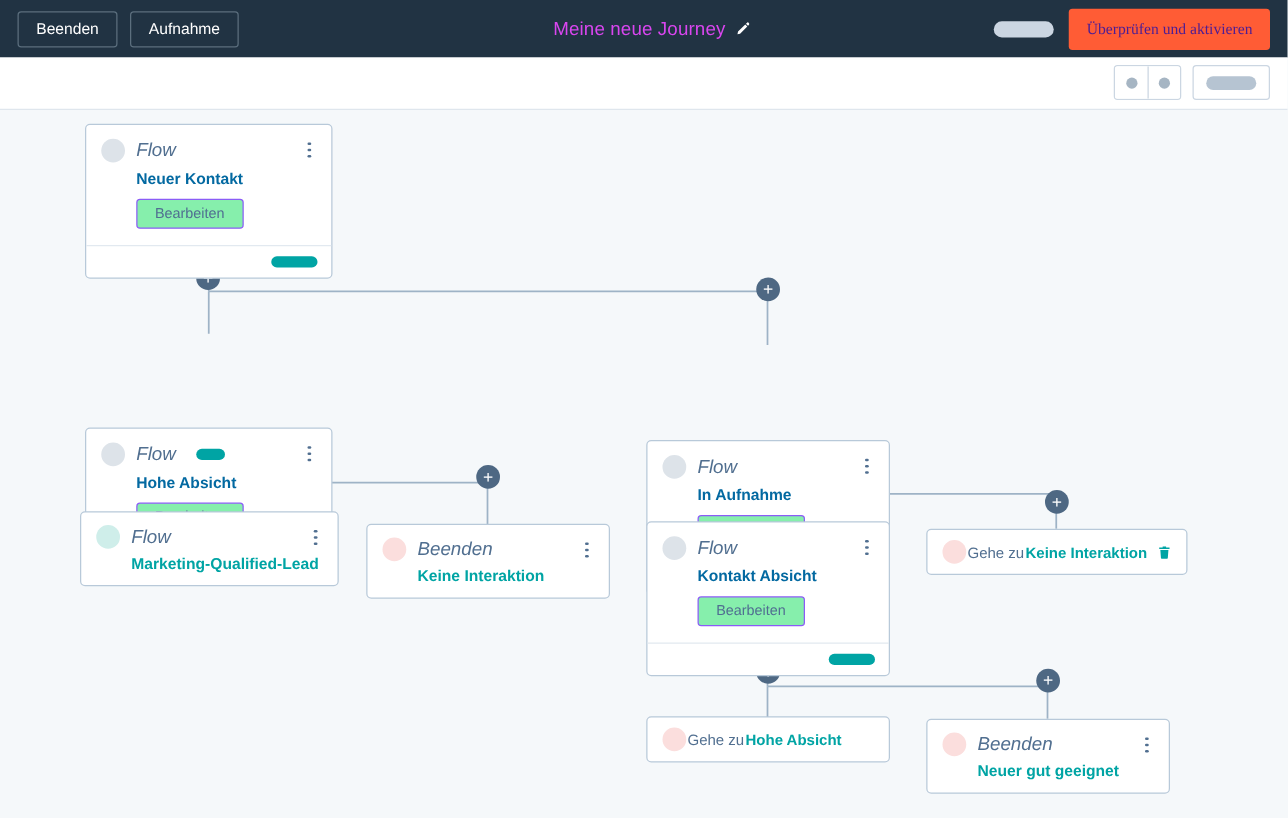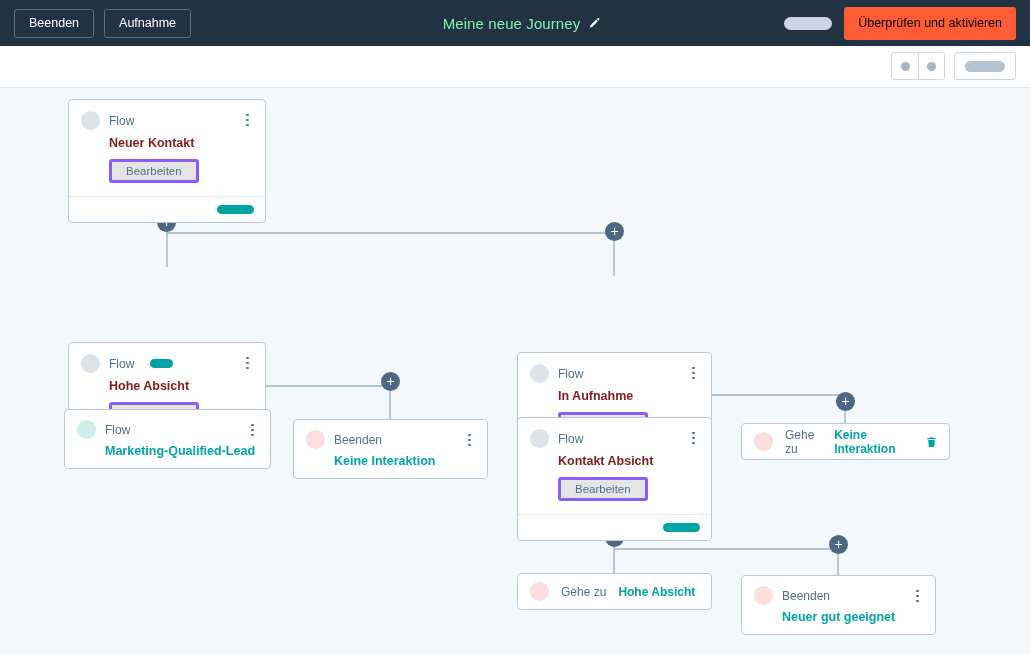--- a/index.html
+++ b/index.html
@@ -26,36 +26,36 @@
     color: #ffffff; font-size: 12.5px; font-family: "Liberation Sans", sans-serif;
     display: flex; align-items: center; justify-content: center;
     cursor: pointer; white-space: nowrap;
   }
   .topbar-center {
     position: absolute; left: 0; right: 0; top: 0; height: 46px;
     display: flex; align-items: center; justify-content: center;
     gap: 8px; pointer-events: none;
   }
   .journey-title {
-    color: #86efac; font-size: 15px; letter-spacing: .1px;
+    color: #d946ef; font-size: 15px; letter-spacing: .1px;
     pointer-events: auto;
     margin-left: 14px;
   }
   .pencil-icon { pointer-events: auto; cursor: pointer; display: flex; align-items: center; }
   .topbar-right {
     position: absolute; right: 14px; top: 0; height: 46px;
     display: flex; align-items: center; gap: 12px;
   }
   .skeleton-pill {
     width: 48px; height: 13px; border-radius: 7px; background: #cbd6e2;
   }
   .cta-btn {
     height: 33px; padding: 0 14px; background: #ff5c35;
-    border: none; border-radius: 3px; color: #000000;
-    font-size: 12.5px; font-family: Liberation Sans, sans-serif;
+    border: none; border-radius: 3px; color: #4c1d95;
+    font-size: 12.5px; font-family: Liberation Serif, serif;
     display: flex; align-items: center; justify-content: center;
     cursor: pointer; white-space: nowrap;
   }
 
   
   .subbar {
     position: absolute; left: 0; top: 46px;
     width: 1030px; height: 42px;
     background: #ffffff;
     border-bottom: 1px solid #dfe6ed;
@@ -100,60 +100,60 @@
   }
   .node-body { padding: 11px 12px 0 12px; position: relative; }
   .node-row { display: flex; align-items: center; gap: 9px; }
   .node-circle {
     width: 19px; height: 19px; border-radius: 50%; flex: none;
     background: #dde3e9;
   }
   .node-circle.teal { background: #cfeeea; }
   .node-circle.pink { background: #fbdedd; }
   .node-kind {
-    font-size: 12px; color: #516f90;
+    font-size: 15px; color: #516f90; font-style: italic;
   }
   .badge-teal {
     display: inline-block; width: 23px; height: 9px;
     border-radius: 5px; background: #00a4a4; margin-left: 7px;
   }
   .kebab {
     position: absolute; right: 11px; top: 11px;
     width: 13px; height: 18px; cursor: pointer;
     display: flex; flex-direction: column; align-items: center;
     justify-content: center; gap: 2.5px;
   }
   .kebab i { width: 2.5px; height: 2.5px; border-radius: 50%; background: #516f90; display: block; }
   .node-title {
-    font-size: 12.5px; font-weight: bold; color: #7f1d1d;
+    font-size: 12.5px; font-weight: bold; color: #0369a1;
     margin: 6px 0 0 28px;
   }
   .node-title.teal { color: #00a4a4; }
   .edit-btn {
     margin: 9px 1px 13px 28px;
     height: 24px; padding: 0 14px;
-    background: #e5e5e5; border: 3px solid #8b5cf6; border-radius: 3px;
+    background: #86efac; border: 1px solid #8b5cf6; border-radius: 3px;
     font-size: 11.5px; color: #506e91; font-family: "Liberation Sans", sans-serif;
     display: inline-flex; align-items: center; justify-content: center;
     cursor: pointer;
   }
   .node-footer {
     border-top: 1px solid #e2e9f0; height: 26px;
     display: flex; align-items: center; justify-content: flex-end;
     padding-right: 11px;
   }
   .footer-pill { width: 37px; height: 9px; border-radius: 5px; background: #00a4a4; }
 
   
   .node.compact .node-body { padding: 10px 12px 10px 12px; }
   .node.compact .node-title { margin: 5px 0 0 28px; }
   
   .node.inline-node { display: flex; align-items: center; }
   .node.inline-node .ib {
-    display: flex; align-items: center; gap: 12px;
+    display: flex; align-items: center; gap: 1px;
     padding: 0 12px; width: 100%; height: 100%;
   }
   .goto-label { font-size: 12px; color: #516f90; }
   .goto-target { font-size: 12px; font-weight: bold; color: #00a4a4; }
   .trash-icon { margin-left: auto; cursor: pointer; display: flex; align-items: center; }
 
   
   .plus {
     position: absolute; width: 19px; height: 19px; border-radius: 50%;
     background: #4e6883; color: #fff;

